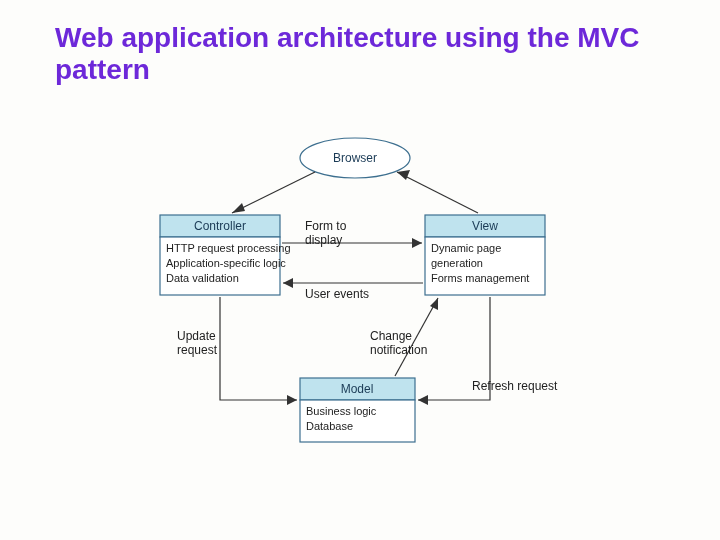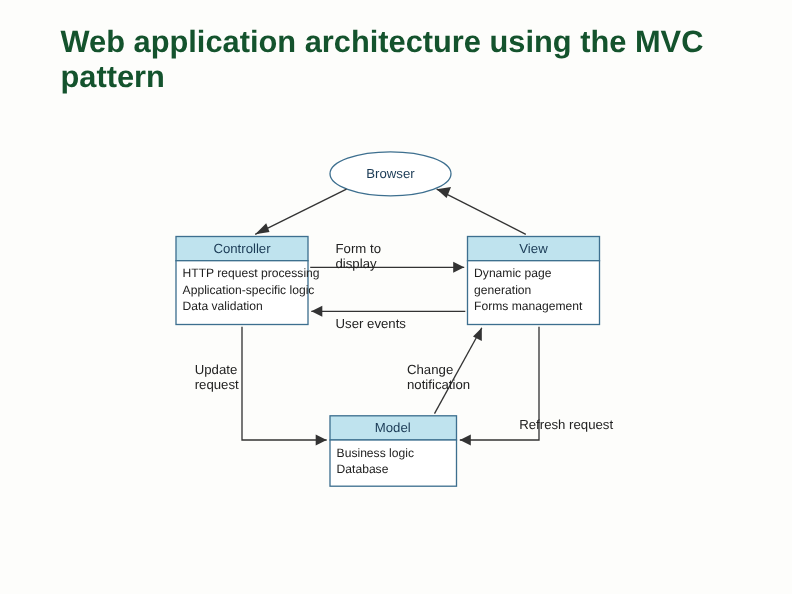--- a/index.html
+++ b/index.html
@@ -11,21 +11,21 @@
     font-family: Arial, Helvetica, sans-serif;
     position: relative;
     overflow: hidden;
   }
   .title {
     position: absolute;
     left: 55px;
     top: 22px;
     font-size: 28px;
     font-weight: bold;
-    color: #14532d;
+    color: #6d28d9;
     line-height: 1.15;
     max-width: 600px;
   }
   svg { position: absolute; left: 0; top: 0; }
   .node-head {
     fill: #bfe3ee;
     stroke: #3d6f8f;
     stroke-width: 1.2;
   }
   .node-body {

